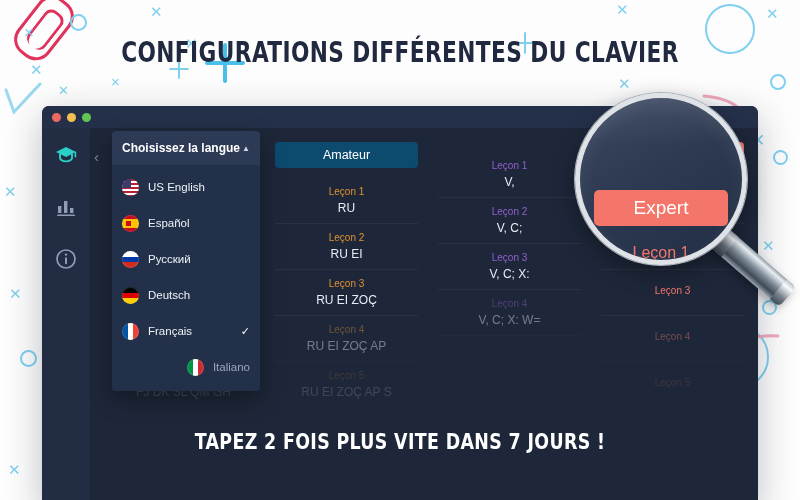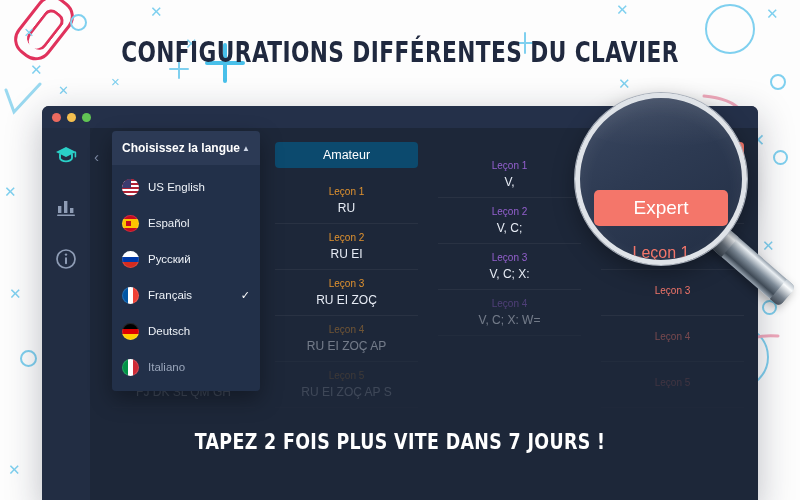--- a/index.html
+++ b/index.html
@@ -95,21 +95,21 @@
   .lang-head{
     height:34px;background:#2c3a55;display:flex;align-items:center;
     padding:0 10px;color:#fff;font-size:12px;font-weight:bold;
   }
   .lang-head .caret{margin-left:auto;font-size:8px;color:#cdd6e6;}
   .lang-list{background:#223049;padding:4px 0 6px;}
   .lang-item{
     height:36px;display:flex;align-items:center;padding:0 10px;gap:9px;
     color:#eef2f8;font-size:11.5px;
   }
-  .lang-item.dim{color:#9aa6bb;}
+  .lang-item.dim{color:#9aa6bb;justify-content:flex-end;}
   .flag{width:17px;height:17px;border-radius:50%;overflow:hidden;flex:none;position:relative;
         box-shadow:0 0 0 1px rgba(255,255,255,.14) inset;}
   .check{margin-left:auto;color:#fff;font-size:11px;}
 
   
   .f-us{background:#b22234;}
   .f-us:before{content:"";position:absolute;inset:0;
     background:repeating-linear-gradient(#b22234 0 2px,#fff 2px 4px);}
   .f-us:after{content:"";position:absolute;left:0;top:0;width:9px;height:9px;background:#3c3b6e;}
   .f-ru{background:linear-gradient(#fff 0 33%,#0039a6 33% 66%,#d52b1e 66%);}
@@ -389,27 +389,27 @@
               </div>
               <div class="lang-item">
                 <span class="flag f-es"></span>
                 <span>Español</span>
               </div>
               <div class="lang-item">
                 <span class="flag f-ru"></span>
                 <span>Русский</span>
               </div>
               <div class="lang-item">
+                <span class="flag f-de"></span>
+                <span>Deutsch</span>
+              </div>
+              <div class="lang-item">
                 <span class="flag f-fr"></span>
                 <span>Français</span>
                 <span class="check">✓</span>
-              </div>
-              <div class="lang-item">
-                <span class="flag f-de"></span>
-                <span>Deutsch</span>
               </div>
               <div class="lang-item dim">
                 <span class="flag f-it"></span>
                 <span>Italiano</span>
               </div>
             </div>
         </div>
 
       </div>
     </div>

